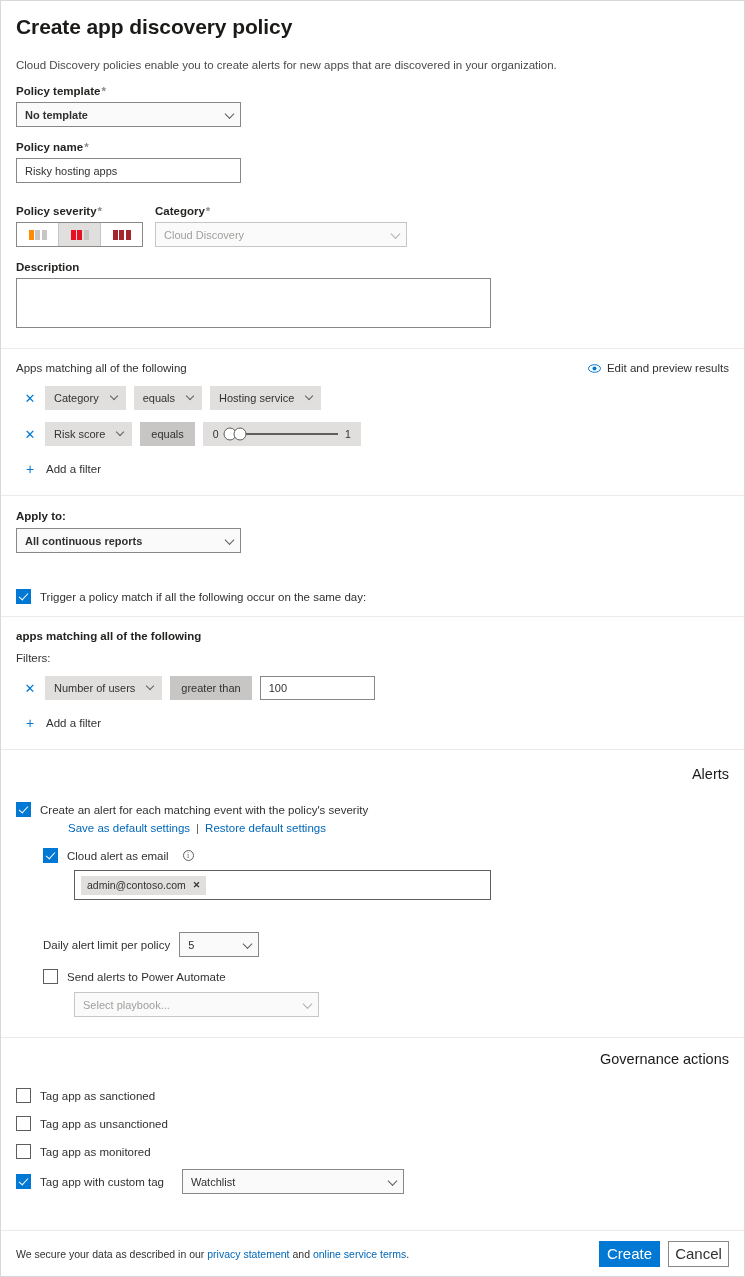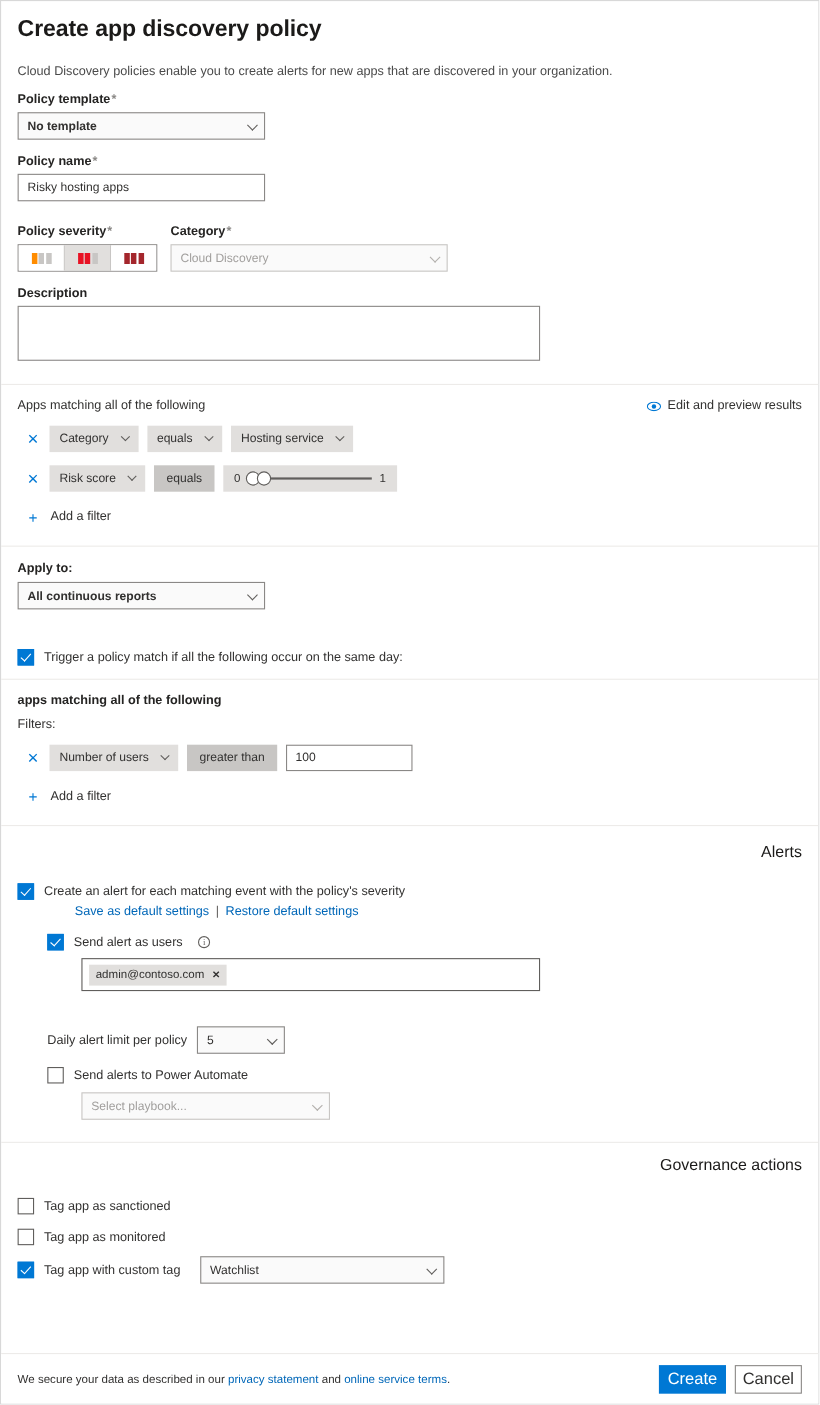--- a/index.html
+++ b/index.html
@@ -533,21 +533,21 @@
     </div>
 
     <div style="margin-left:52px;margin-top:5px;display:flex;gap:6px;align-items:flex-end">
       <span class="link">Save as default settings</span>
       <span class="link-sep">|</span>
       <span class="link">Restore default settings</span>
     </div>
 
     <div class="cbx-row" style="margin-top:14px;margin-left:27px">
       <span class="cbx checked"></span>
-      <span class="cbx-label">Send alert as users</span>
+      <span class="cbx-label">Cloud alert as email</span>
       <span class="info-i">i</span>
     </div>
 
     <div style="margin-left:58px;margin-top:7px;width:417px">
       <div class="chip-box">
         <span class="chip">
           <span>admin@contoso.com</span>
           <span class="chip-x">✕</span>
         </span>
       </div>
@@ -561,36 +561,40 @@
           <span class="chev"></span>
         </span>
       </span>
     </div>
 
     <div class="cbx-row" style="margin-left:27px;margin-top:12px">
       <span class="cbx"></span>
       <span class="cbx-label">Send alerts to Power Automate</span>
     </div>
 
-    <div style="margin-left:58px;margin-top:8px;width:226px">
+    <div style="margin-left:58px;margin-top:8px;width:245px">
       <div class="select-box disabled">
         <span>Select playbook...</span>
         <span class="chev"></span>
       </div>
     </div>
   </div>
 
   <div class="hr" style="margin-top:20px"></div>
 
   <div class="content" style="padding-top:13px">
     <div class="section-title">Governance actions</div>
 
     <div class="cbx-row" style="margin-top:21px">
       <span class="cbx"></span>
       <span class="cbx-label">Tag app as sanctioned</span>
+    </div>
+    <div class="cbx-row" style="margin-top:13px">
+      <span class="cbx"></span>
+      <span class="cbx-label">Tag app as unsanctioned</span>
     </div>
     <div class="cbx-row" style="margin-top:13px">
       <span class="cbx"></span>
       <span class="cbx-label">Tag app as monitored</span>
     </div>
     <div class="cbx-row" style="margin-top:10px">
       <span class="cbx checked"></span>
       <span class="cbx-label">Tag app with custom tag</span>
       <span style="width:222px;margin-left:9px">
         <span class="select-box plain">

